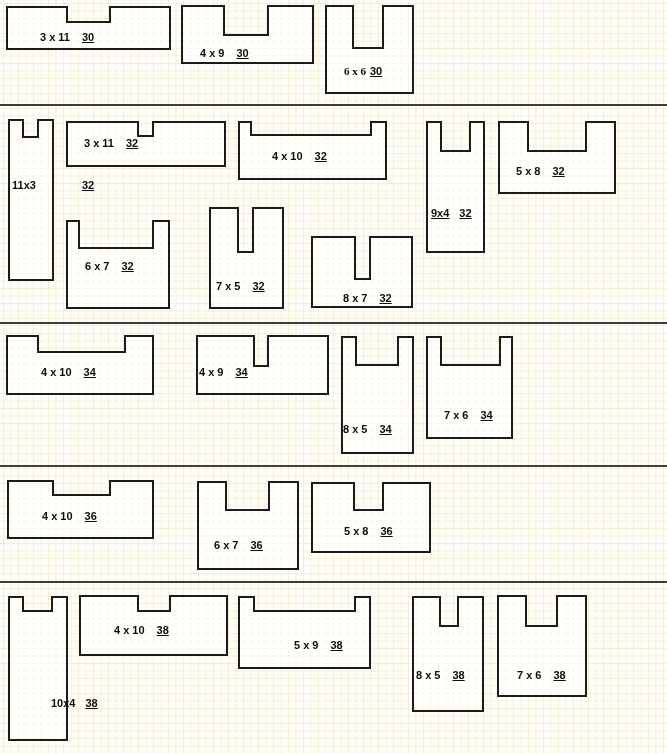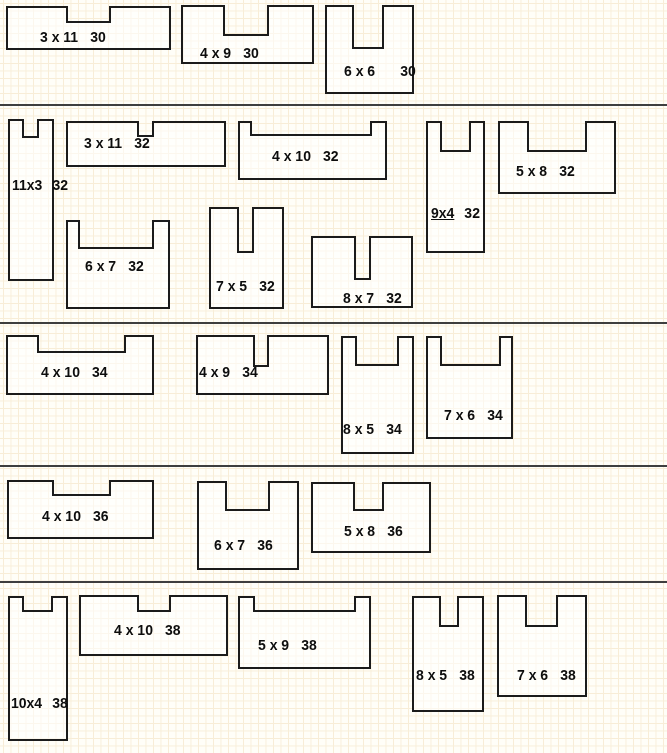--- a/index.html
+++ b/index.html
@@ -26,27 +26,27 @@
     fill:rgba(255,255,255,0.55);
     stroke:#1b1b1b;
     stroke-width:2;
     stroke-linejoin:miter;
   }
   .lbl{
     position:absolute;
     display:flex;
     align-items:center;
     white-space:nowrap;
-    font-size:14px;
+    font-size:11px;
     font-weight:700;
     color:#0d0d0d;
     line-height:11px;
   }
   .lbl .dims{display:inline-block;}
-  .lbl .per{display:inline-block;}
+  .lbl .per{display:inline-block;text-decoration:underline;}
 </style>
 </head>
 <body>
 
 <div class="page">
   <div id="layer">
       <div class="divider" style="top: 104px;"></div>
       <div class="divider" style="top: 322px;"></div>
       <div class="divider" style="top: 465px;"></div>
       <div class="divider" style="top: 581px;"></div>
@@ -61,27 +61,27 @@
         <polygon points="1,1 43,1 43,30 87,30 87,1 132,1 132,58 1,58"></polygon>
       </svg>
       <div class="lbl" style="left: 200px; top: 48px;">
         <span class="dims" style="margin-right: 12px;">4 x 9</span>
         <span class="per">30</span>
       </div>
       <svg class="shape-svg" width="89" height="89" style="left: 325px; top: 5px;">
         <polygon points="1,1 28,1 28,43 58,43 58,1 88,1 88,88 1,88"></polygon>
       </svg>
       <div class="lbl" style="left: 344px; top: 66px;">
-        <span class="dims" style="margin-right: 25px;">6 x 6</span>
+        <span class="dims" style="margin-right: 4px; font-family: Liberation Serif, serif;">6 x 6</span>
         <span class="per">30</span>
       </div>
       <svg class="shape-svg" width="46" height="162" style="left: 8px; top: 119px;">
         <polygon points="1,1 15,1 15,18 30,18 30,1 45,1 45,161 1,161"></polygon>
       </svg>
-      <div class="lbl" style="left: 12px; top: 180px;">
+      <div class="lbl" style="left: 12px; top: 180px; gap: 36px;">
         <span class="dims" style="margin-right: 10px;">11x3</span>
         <span class="per">32</span>
       </div>
       <svg class="shape-svg" width="160" height="46" style="left: 66px; top: 121px;">
         <polygon points="1,1 72,1 72,15 87,15 87,1 159,1 159,45 1,45"></polygon>
       </svg>
       <div class="lbl" style="left: 84px; top: 138px;">
         <span class="dims" style="margin-right: 12px;">3 x 11</span>
         <span class="per">32</span>
       </div>
@@ -172,36 +172,36 @@
       <svg class="shape-svg" width="120" height="71" style="left: 311px; top: 482px;">
         <polygon points="1,1 43,1 43,28 72,28 72,1 119,1 119,70 1,70"></polygon>
       </svg>
       <div class="lbl" style="left: 344px; top: 526px;">
         <span class="dims" style="margin-right: 12px;">5 x 8</span>
         <span class="per">36</span>
       </div>
       <svg class="shape-svg" width="60" height="145" style="left: 8px; top: 596px;">
         <polygon points="1,1 15,1 15,15 44,15 44,1 59,1 59,144 1,144"></polygon>
       </svg>
-      <div class="lbl" style="left: 11px; top: 698px;">
+      <div class="lbl" style="left: 11px; top: 698px; padding-left: 40px;">
         <span class="dims" style="margin-right: 10px;">10x4</span>
         <span class="per">38</span>
       </div>
       <svg class="shape-svg" width="149" height="61" style="left: 79px; top: 595px;">
         <polygon points="1,1 59,1 59,16 91,16 91,1 148,1 148,60 1,60"></polygon>
       </svg>
       <div class="lbl" style="left: 114px; top: 625px;">
         <span class="dims" style="margin-right: 12px;">4 x 10</span>
         <span class="per">38</span>
       </div>
       <svg class="shape-svg" width="133" height="73" style="left: 238px; top: 596px;">
         <polygon points="1,1 16,1 16,15 117,15 117,1 132,1 132,72 1,72"></polygon>
       </svg>
       <div class="lbl" style="left: 258px; top: 640px;">
-        <span class="dims" style="margin-right: 12px;">5 x 9</span>
+        <span class="dims" style="margin-right: 12px; padding-left: 36px;">5 x 9</span>
         <span class="per">38</span>
       </div>
       <svg class="shape-svg" width="72" height="116" style="left: 412px; top: 596px;">
         <polygon points="1,1 28,1 28,30 46,30 46,1 71,1 71,115 1,115"></polygon>
       </svg>
       <div class="lbl" style="left: 416px; top: 670px;">
         <span class="dims" style="margin-right: 12px;">8 x 5</span>
         <span class="per">38</span>
       </div>
       <svg class="shape-svg" width="90" height="102" style="left: 497px; top: 595px;">

